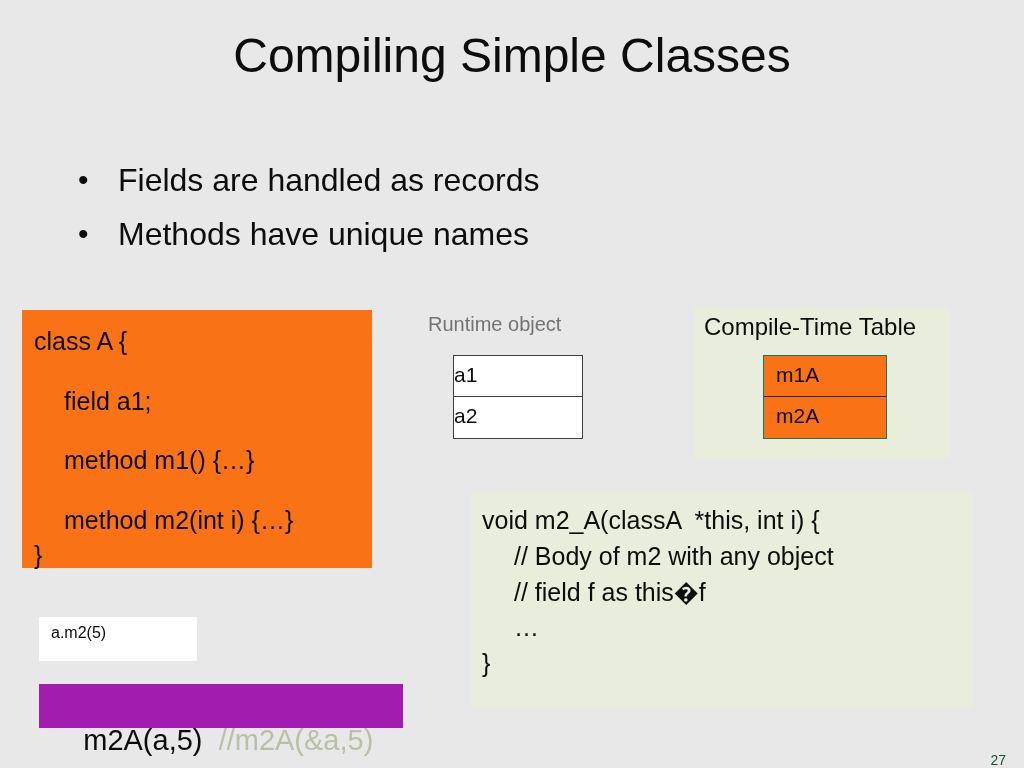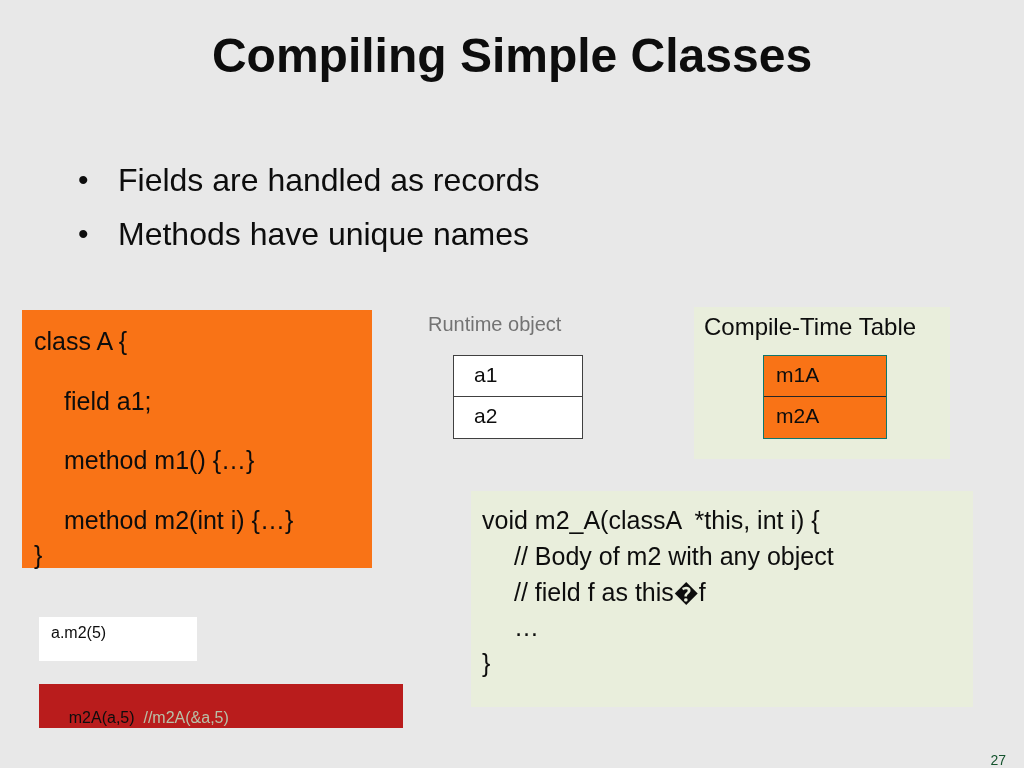--- a/index.html
+++ b/index.html
@@ -19,21 +19,21 @@
     position: absolute;
     inset: 0;
   }
   .title {
     position: absolute;
     top: 30px;
     left: 0;
     width: 1024px;
     text-align: center;
     font-size: 48px;
-    font-weight: bold;
+    font-weight: normal;
     letter-spacing: 0px;
     color: #0d0d0d;
     line-height: 1.1;
   }
   .bullets {
     position: absolute;
     top: 160px;
     left: 78px;
     width: 700px;
   }
@@ -91,21 +91,21 @@
     left: 453px;
     top: 355px;
     width: 130px;
     border: 1px solid #404040;
     box-sizing: border-box;
     background: #ffffff;
   }
   .rt-table .cell {
     height: 41px;
     box-sizing: border-box;
-    padding: 7px 0 0 20px;
+    padding: 7px 0 0 0;
     font-size: 21px;
     color: #0d0d0d;
     border-bottom: 1px solid #404040;
   }
   .rt-table .cell.last {
     border-bottom: none;
   }
 
   
   .ct-panel {
@@ -177,24 +177,24 @@
     padding: 7px 0 0 12px;
     font-size: 16px;
     color: #0d0d0d;
   }
   .call-box2 {
     position: absolute;
     left: 39px;
     top: 684px;
     width: 364px;
     height: 44px;
-    background: #b91c1c;
+    background: #a21caf;
     box-sizing: border-box;
     padding: 7px 0 0 12px;
-    font-size: 16px;
+    font-size: 29px;
     color: #0d0d0d;
     white-space: pre;
   }
   .call-box2 .comment {
     color: #b8c0a8;
   }
 
   .page-num {
     position: absolute;
     right: 18px;

